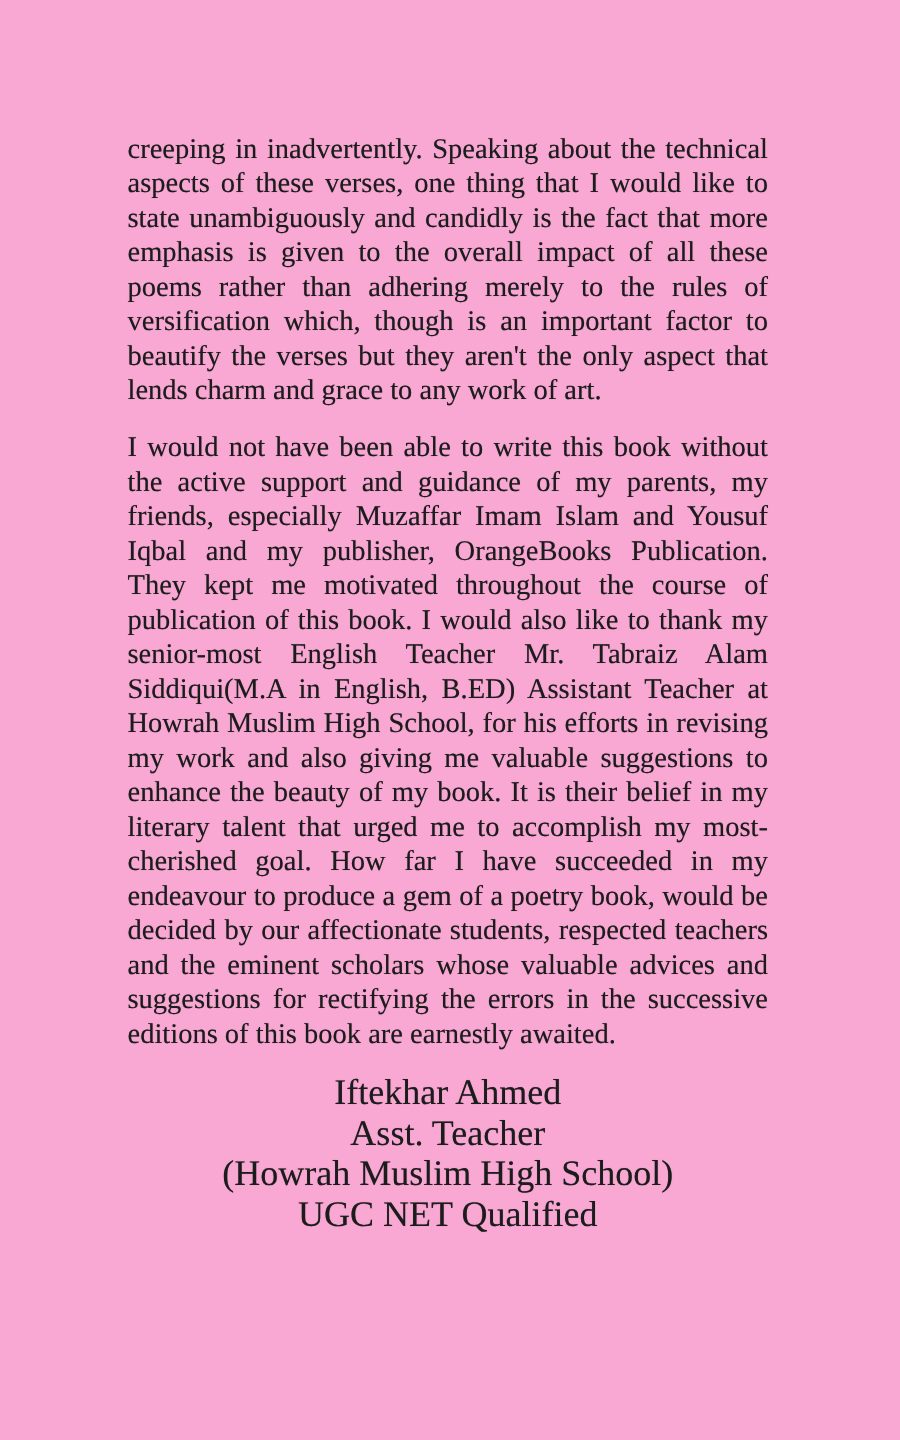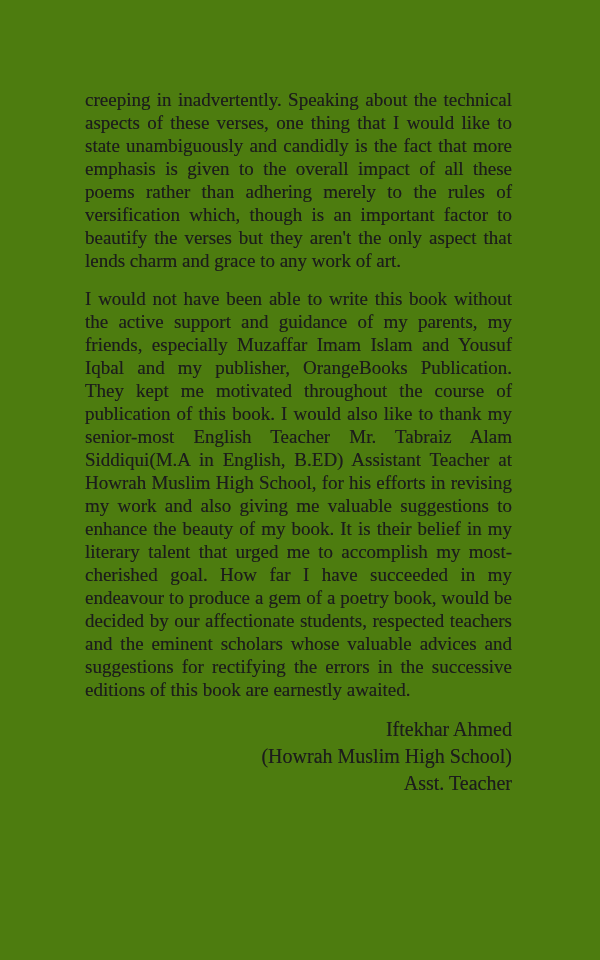--- a/index.html
+++ b/index.html
@@ -4,42 +4,42 @@
 <style>
   html, body {
     margin: 0;
     padding: 0;
     background: #ffffff;
   }
   .page {
     position: relative;
     width: 600px;
     height: 960px;
-    background: #4d7c0f;
+    background: #f9a8d4;
     overflow: hidden;
     font-family: "Liberation Serif", "DejaVu Serif", serif;
     color: #1c1c1c;
   }
   .content {
     position: absolute;
     left: 85px;
     top: 88px;
     width: 427px;
   }
   .body-paragraph {
     font-size: 19px;
     line-height: 23px;
     text-align: justify;
     margin: 0 0 15px 0;
     color: #1c1c1c;
     text-shadow: 0 0 0.5px rgba(30,30,30,0.55);
   }
   .signature-block {
-    text-align: right;
-    font-size: 20px;
+    text-align: center;
+    font-size: 24px;
     line-height: 27px;
     color: #1c1c1c;
     text-shadow: 0 0 0.5px rgba(30,30,30,0.55);
   }
   .page-footer {
     position: absolute;
     left: 0;
     bottom: 38px;
     width: 100%;
     text-align: center;
@@ -50,17 +50,18 @@
 </style>
 </head>
 <body>
 
 <div class="page">
   <div class="content">
     <p class="body-paragraph">creeping in inadvertently. Speaking about the technical aspects of these verses, one thing that I would like to state unambiguously and candidly is the fact that more emphasis is given to the overall impact of all these poems rather than adhering merely to the rules of versification which, though is an important factor to beautify the verses but they aren't the only aspect that lends charm and grace to any work of art.</p>
     <p class="body-paragraph">I would not have been able to write this book without the active support and guidance of my parents, my friends, especially Muzaffar Imam Islam and Yousuf Iqbal and my publisher, OrangeBooks Publication. They kept me motivated  throughout the course of publication of this book. I would also like to thank my senior-most English Teacher Mr. Tabraiz Alam Siddiqui(M.A in English, B.ED) Assistant Teacher at Howrah Muslim High School, for his efforts in revising my work and also giving me valuable suggestions to enhance the beauty of my book. It is their belief in my literary talent that urged me to accomplish my most-cherished goal. How far I have succeeded in my endeavour to produce a gem of a poetry book, would be decided by our affectionate students, respected teachers and the eminent scholars whose valuable advices and suggestions for rectifying the errors in the successive editions of this book are earnestly awaited.</p>
     <div class="signature-block">
       <div>Iftekhar Ahmed</div>
+      <div>Asst. Teacher</div>
       <div>(Howrah Muslim High School)</div>
-      <div>Asst. Teacher</div>
+      <div>UGC NET Qualified</div>
     </div>
   </div>
 </div>
 
 </body></html>

